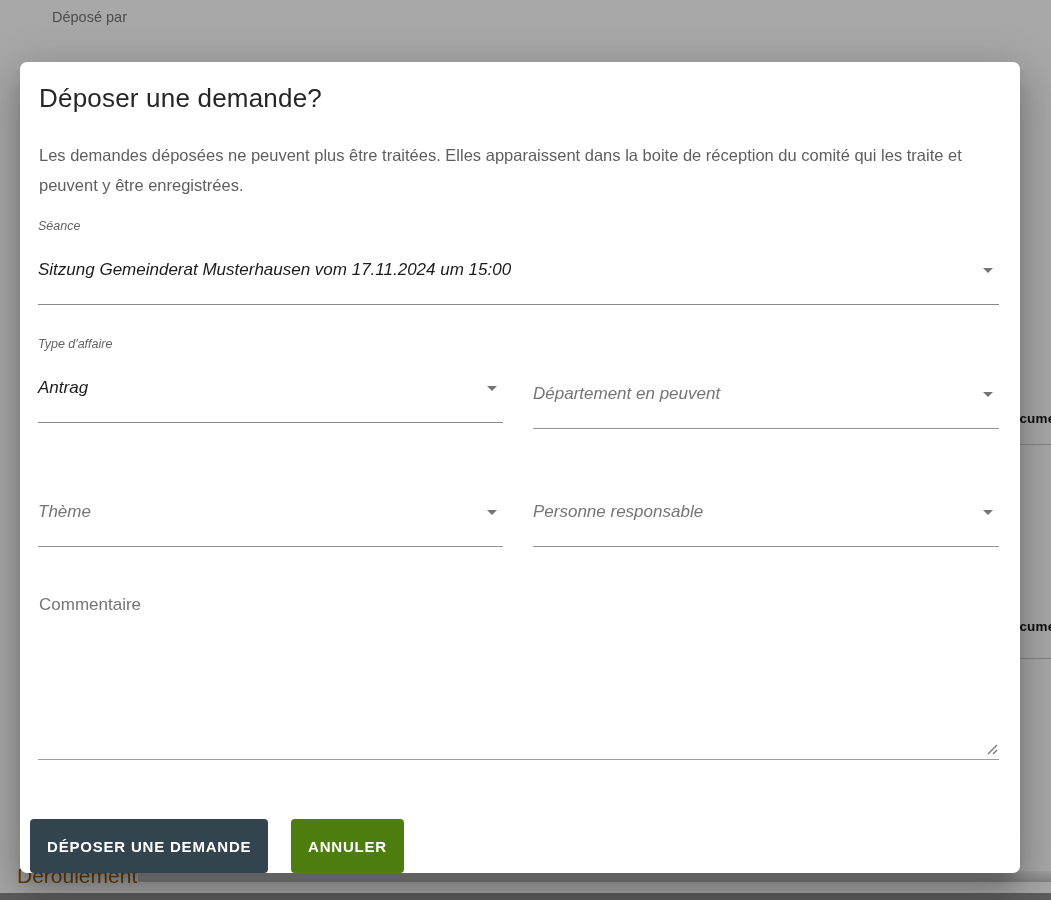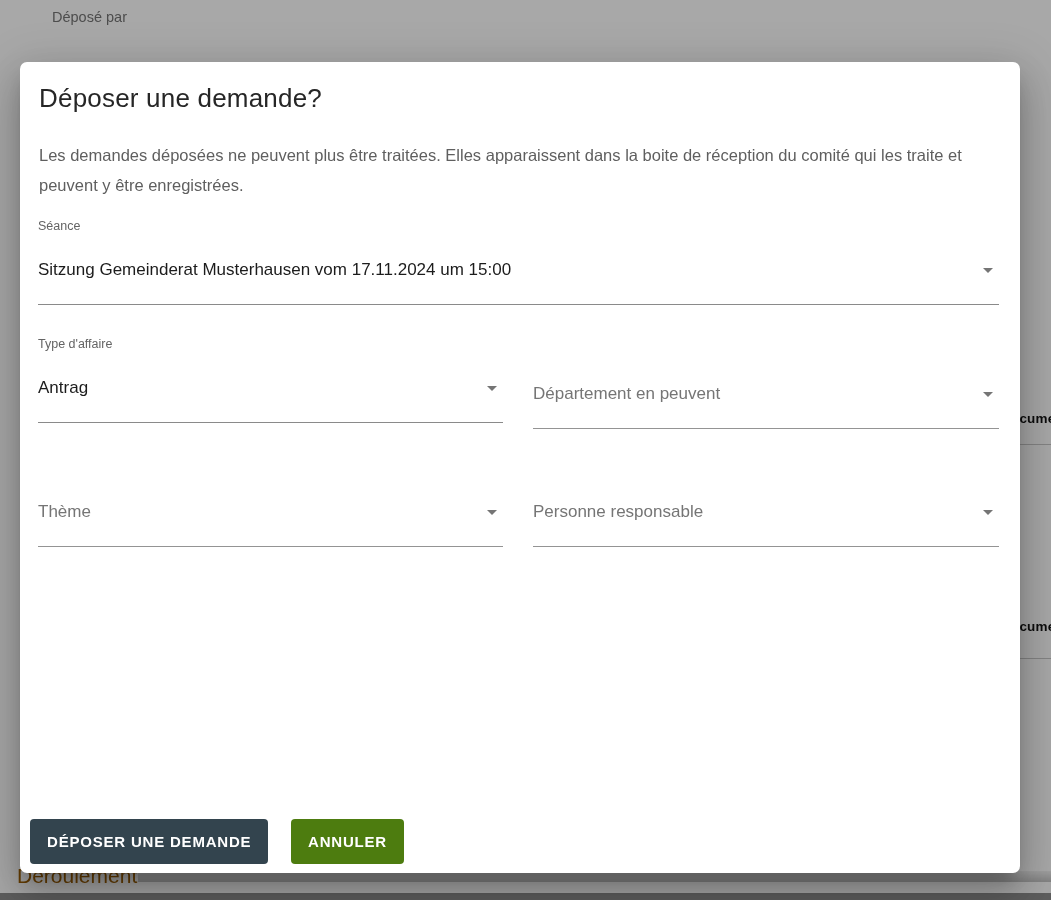--- a/index.html
+++ b/index.html
@@ -41,21 +41,21 @@
   }
   .dlg-title {
     position:absolute; left:19px; top:21px;
     font-size:26px; color:#262626; letter-spacing:.2px;
   }
   .dlg-desc {
     position:absolute; left:19px; top:78px; width:950px; max-width:950px;
     font-size:16.5px; line-height:30px; color:#5f5f5f;
   }
 
-  .sel { position:absolute; }
+  .sel { position:absolute;font-style:italic; }
   .sel-label { font-size:12.5px; color:#646464; height:15px; }
   .sel-control {
     position:relative; margin-top:24px; padding:2px 24px 24px 0;
     border-bottom:1px solid rgba(0,0,0,.46);
     cursor:pointer; min-height:32px;
   }
   .sel-control.empty { border-bottom:1px solid rgba(0,0,0,.42); }
   .sel-value { font-size:17px; color:#1c1c1c; white-space:nowrap; }
   .sel-value.placeholder { color:#757575; }
   .arrow {
@@ -77,21 +77,21 @@
   }
   .comment-wrap textarea {
     width:100%; height:100%; border:none; outline:none; resize:none;
     font-family:"Liberation Sans", sans-serif; font-size:17px; color:#1c1c1c;
     padding:2px 0 0 1px; background:transparent;
   }
   .comment-wrap textarea::placeholder { color:#757575; opacity:1; }
   .resize-handle { position:absolute; right:1px; bottom:4px; cursor:nwse-resize; line-height:0; }
 
   .btn {
-    position:absolute; top:757px; height:45px; border:none; border-radius:4px;
+    position:absolute; top:757px; height:54px; border:none; border-radius:4px;
     font-family:"Liberation Sans", sans-serif; font-size:15px; font-weight:bold;
     letter-spacing:.8px; color:#ffffff; padding:0 17px; cursor:pointer;
   }
   .btn-submit { left:10px;  background:#33444e; }
   .btn-cancel { left:271px; background:#4d7c0f; }
 </style>
 </head>
 <body>
 
 <div class="page">
@@ -146,16 +146,24 @@
     </div>
   </div>
 
   <div class="sel pos-pers">
     <div class="sel-control empty">
       <span class="sel-value placeholder">Personne responsable</span>
       <span class="arrow"></span>
     </div>
   </div>
 
+  <div class="comment-wrap">
+    <textarea placeholder="Commentaire" style=""></textarea>
+    <span class="resize-handle">
+      <svg width="13" height="13" viewBox="0 0 13 13">
+        <path d="M12 3 L3 12 M12 8 L8 12" stroke="#777777" stroke-width="1.4" fill="none"></path>
+      </svg>
+    </span>
+  </div>
 
   <button class="btn btn-submit">DÉPOSER UNE DEMANDE</button>
   <button class="btn btn-cancel">ANNULER</button>
 </div>
 
 </body></html>

